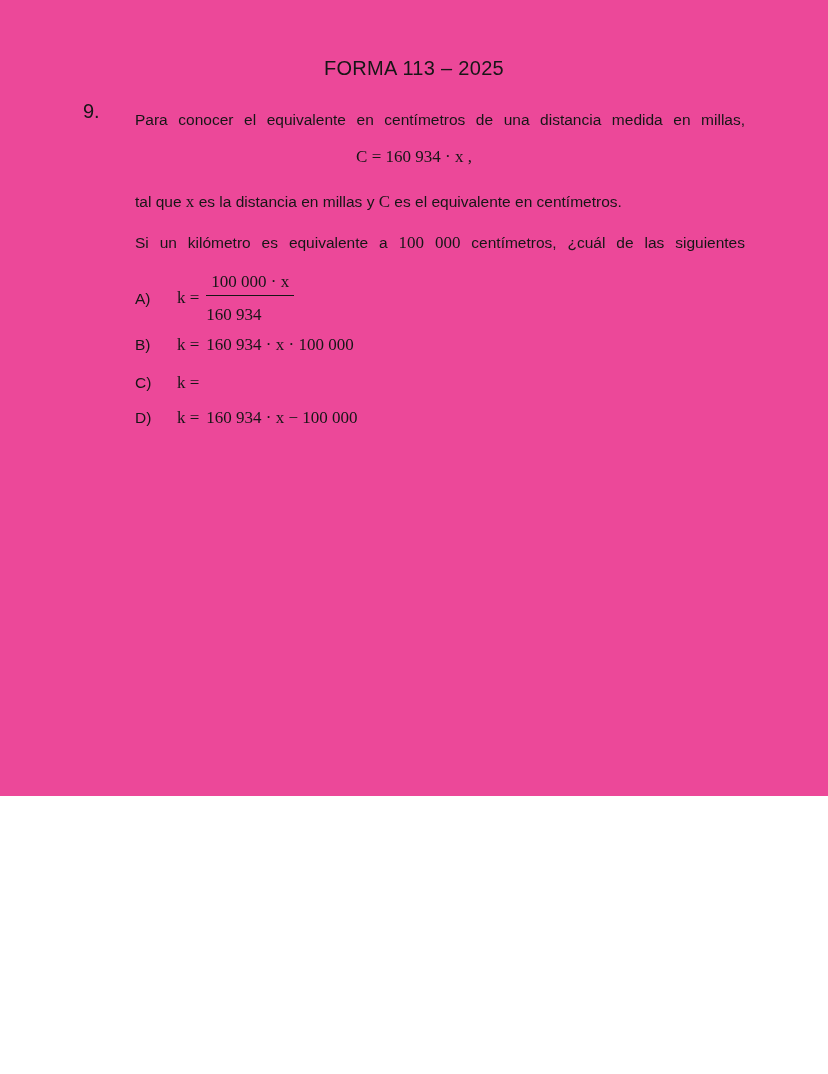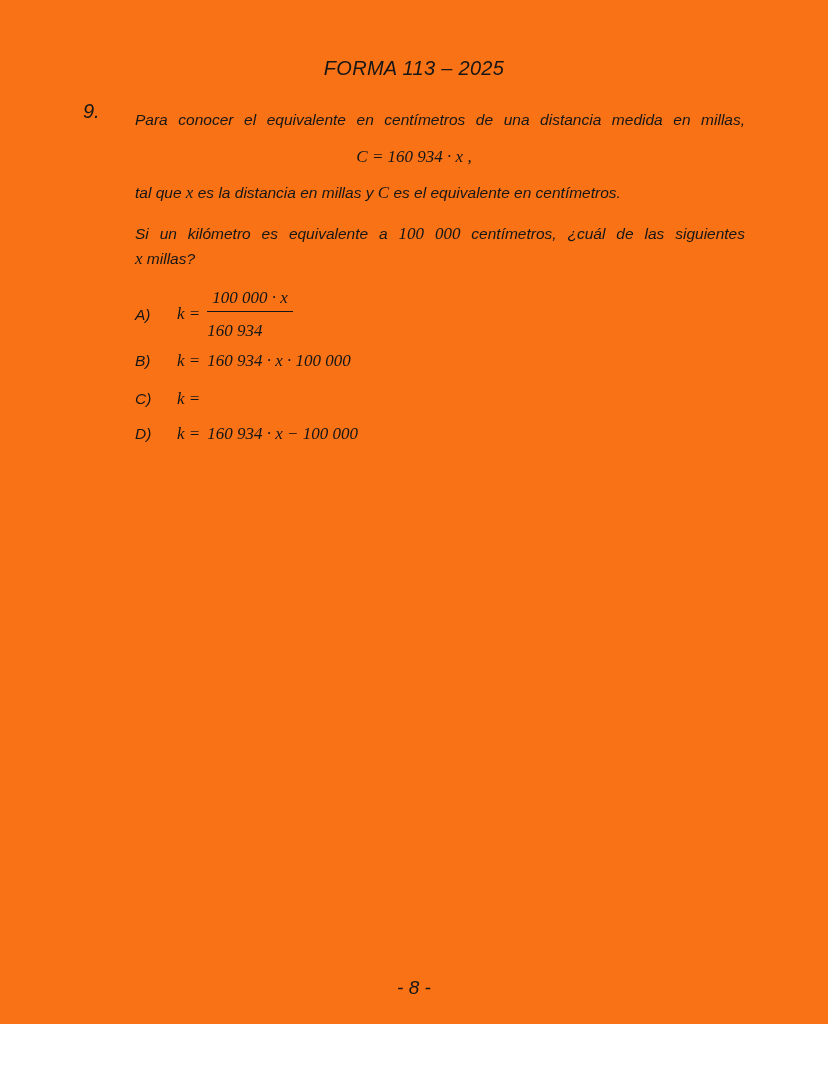--- a/index.html
+++ b/index.html
@@ -3,26 +3,25 @@
 <meta charset="utf-8">
 <style>
   html, body {
     margin: 0;
     padding: 0;
     background: #ffffff;
   }
   .page {
     position: relative;
     width: 828px;
-    height: 1024px;
-    background: #f97316;
+    height: 796px;
+    background: #ec4899;
     color: #161616;
     font-family: "Liberation Sans", sans-serif;
     overflow: hidden;
-    font-style: italic;
   }
   .header {
     position: absolute;
     top: 57px;
     left: 0;
     width: 100%;
     text-align: center;
     font-size: 20px;
     letter-spacing: 0.3px;
   }
@@ -112,25 +111,24 @@
   <div class="qnum">9.</div>
 
   <div class="content">
 
     <div>
       <div class="jline">Para conocer el equivalente en centímetros de una distancia medida en millas,</div>
     </div>
 
     <div class="formula">C = 160 934 · x ,</div>
 
-    <p class="clarify" style="margin:10px 0 0 0;"><span>tal que </span><span class="math">x</span><span> es la distancia en millas y </span><span class="math">C</span><span> es el equivalente en centímetros.</span></p>
+    <p class="clarify" style="margin:19px 0 0 0;"><span>tal que </span><span class="math">x</span><span> es la distancia en millas y </span><span class="math">C</span><span> es el equivalente en centímetros.</span></p>
 
     <div class="ask">
       <div class="jline"><span>Si un kilómetro es equivalente a </span><span class="math">100 000</span><span> centímetros, ¿cuál de las siguientes</span></div>
-      <div><span class="math">x</span><span> millas?</span></div>
     </div>
 
     <div class="options">
 
       <div class="option opt-a">
         <span class="opt-label">A)</span>
         <span class="opt-math">
           <span>k =</span>
           <span class="frac">
             <span class="num">100 000 · x</span>

